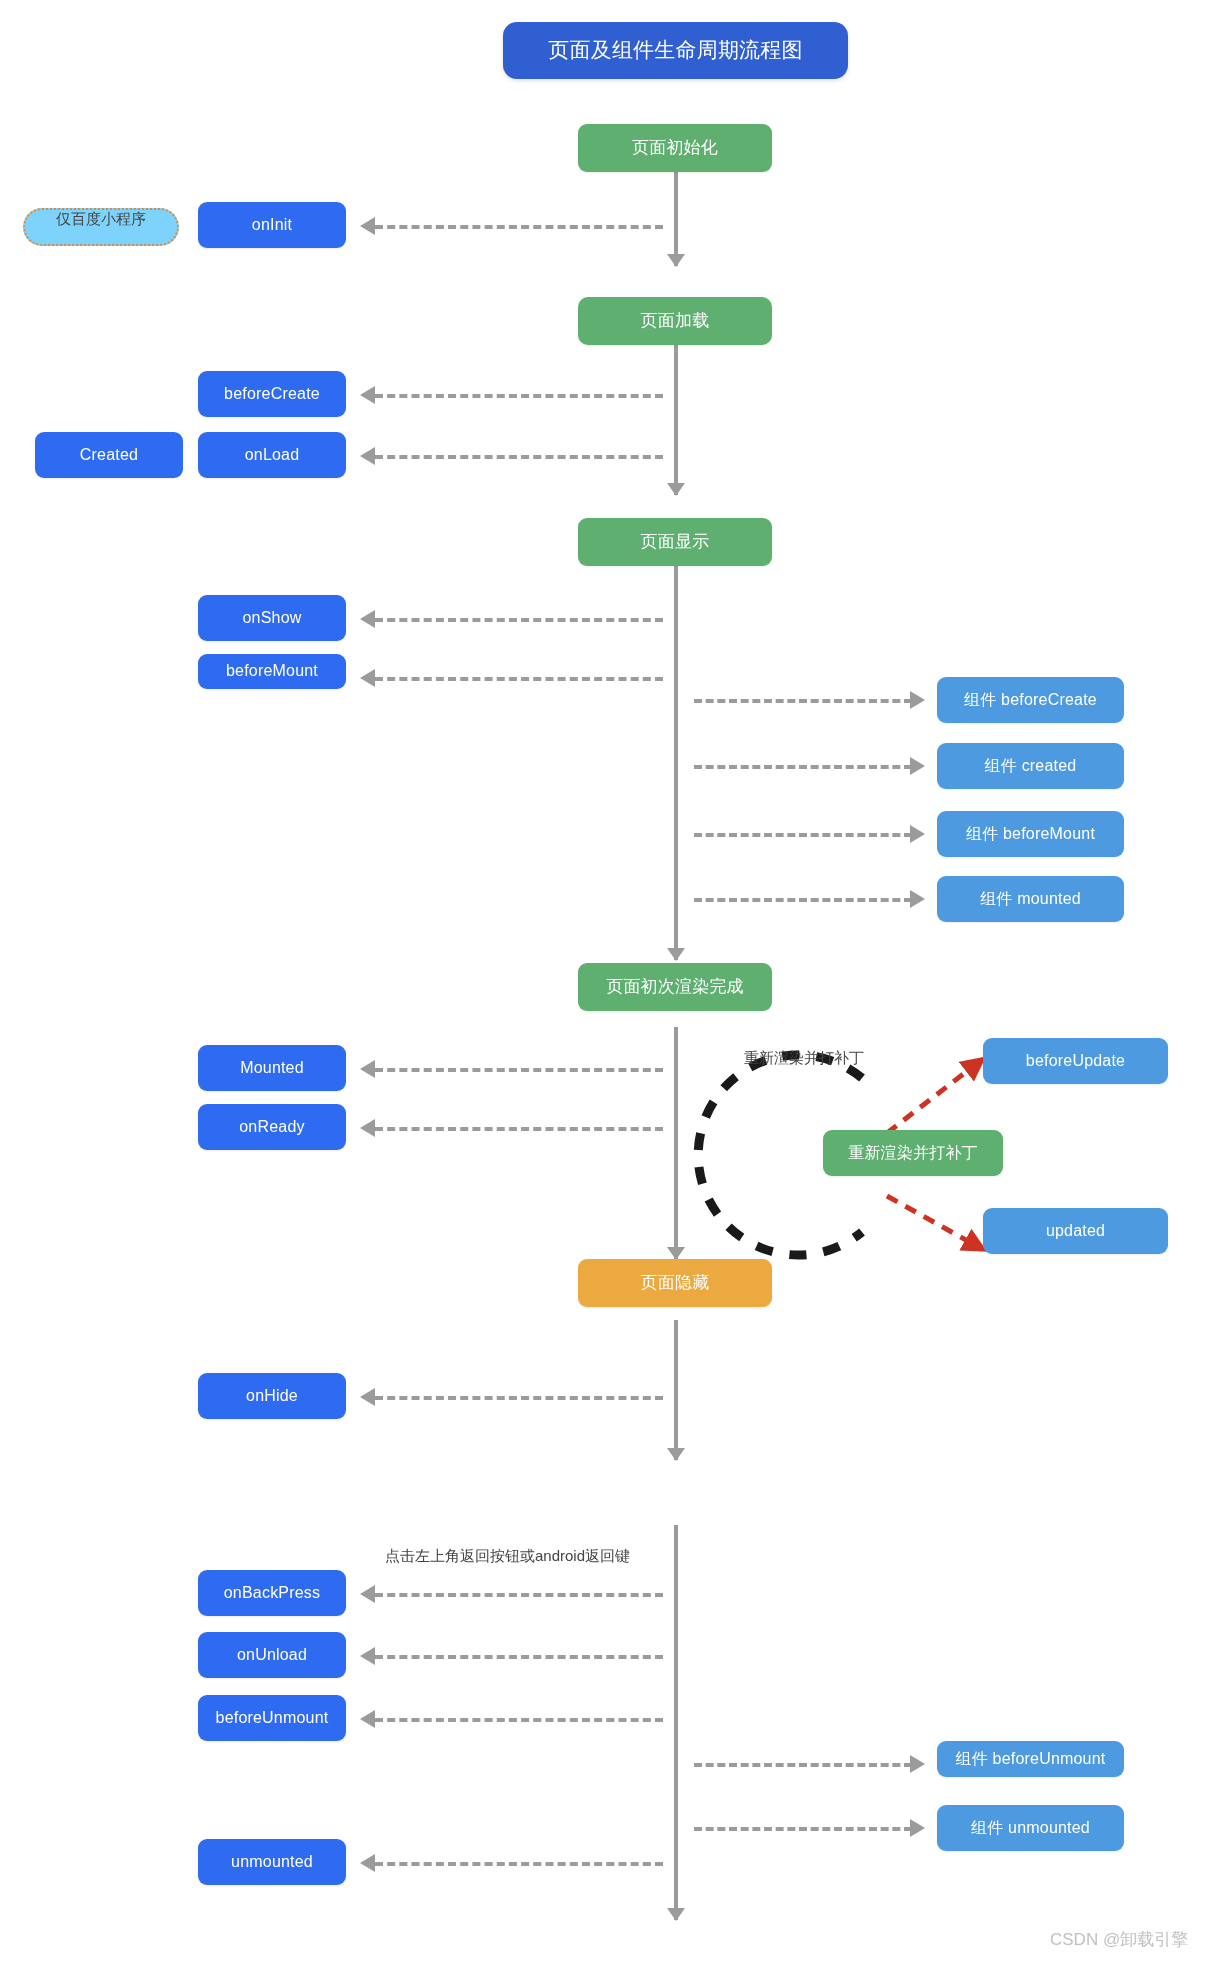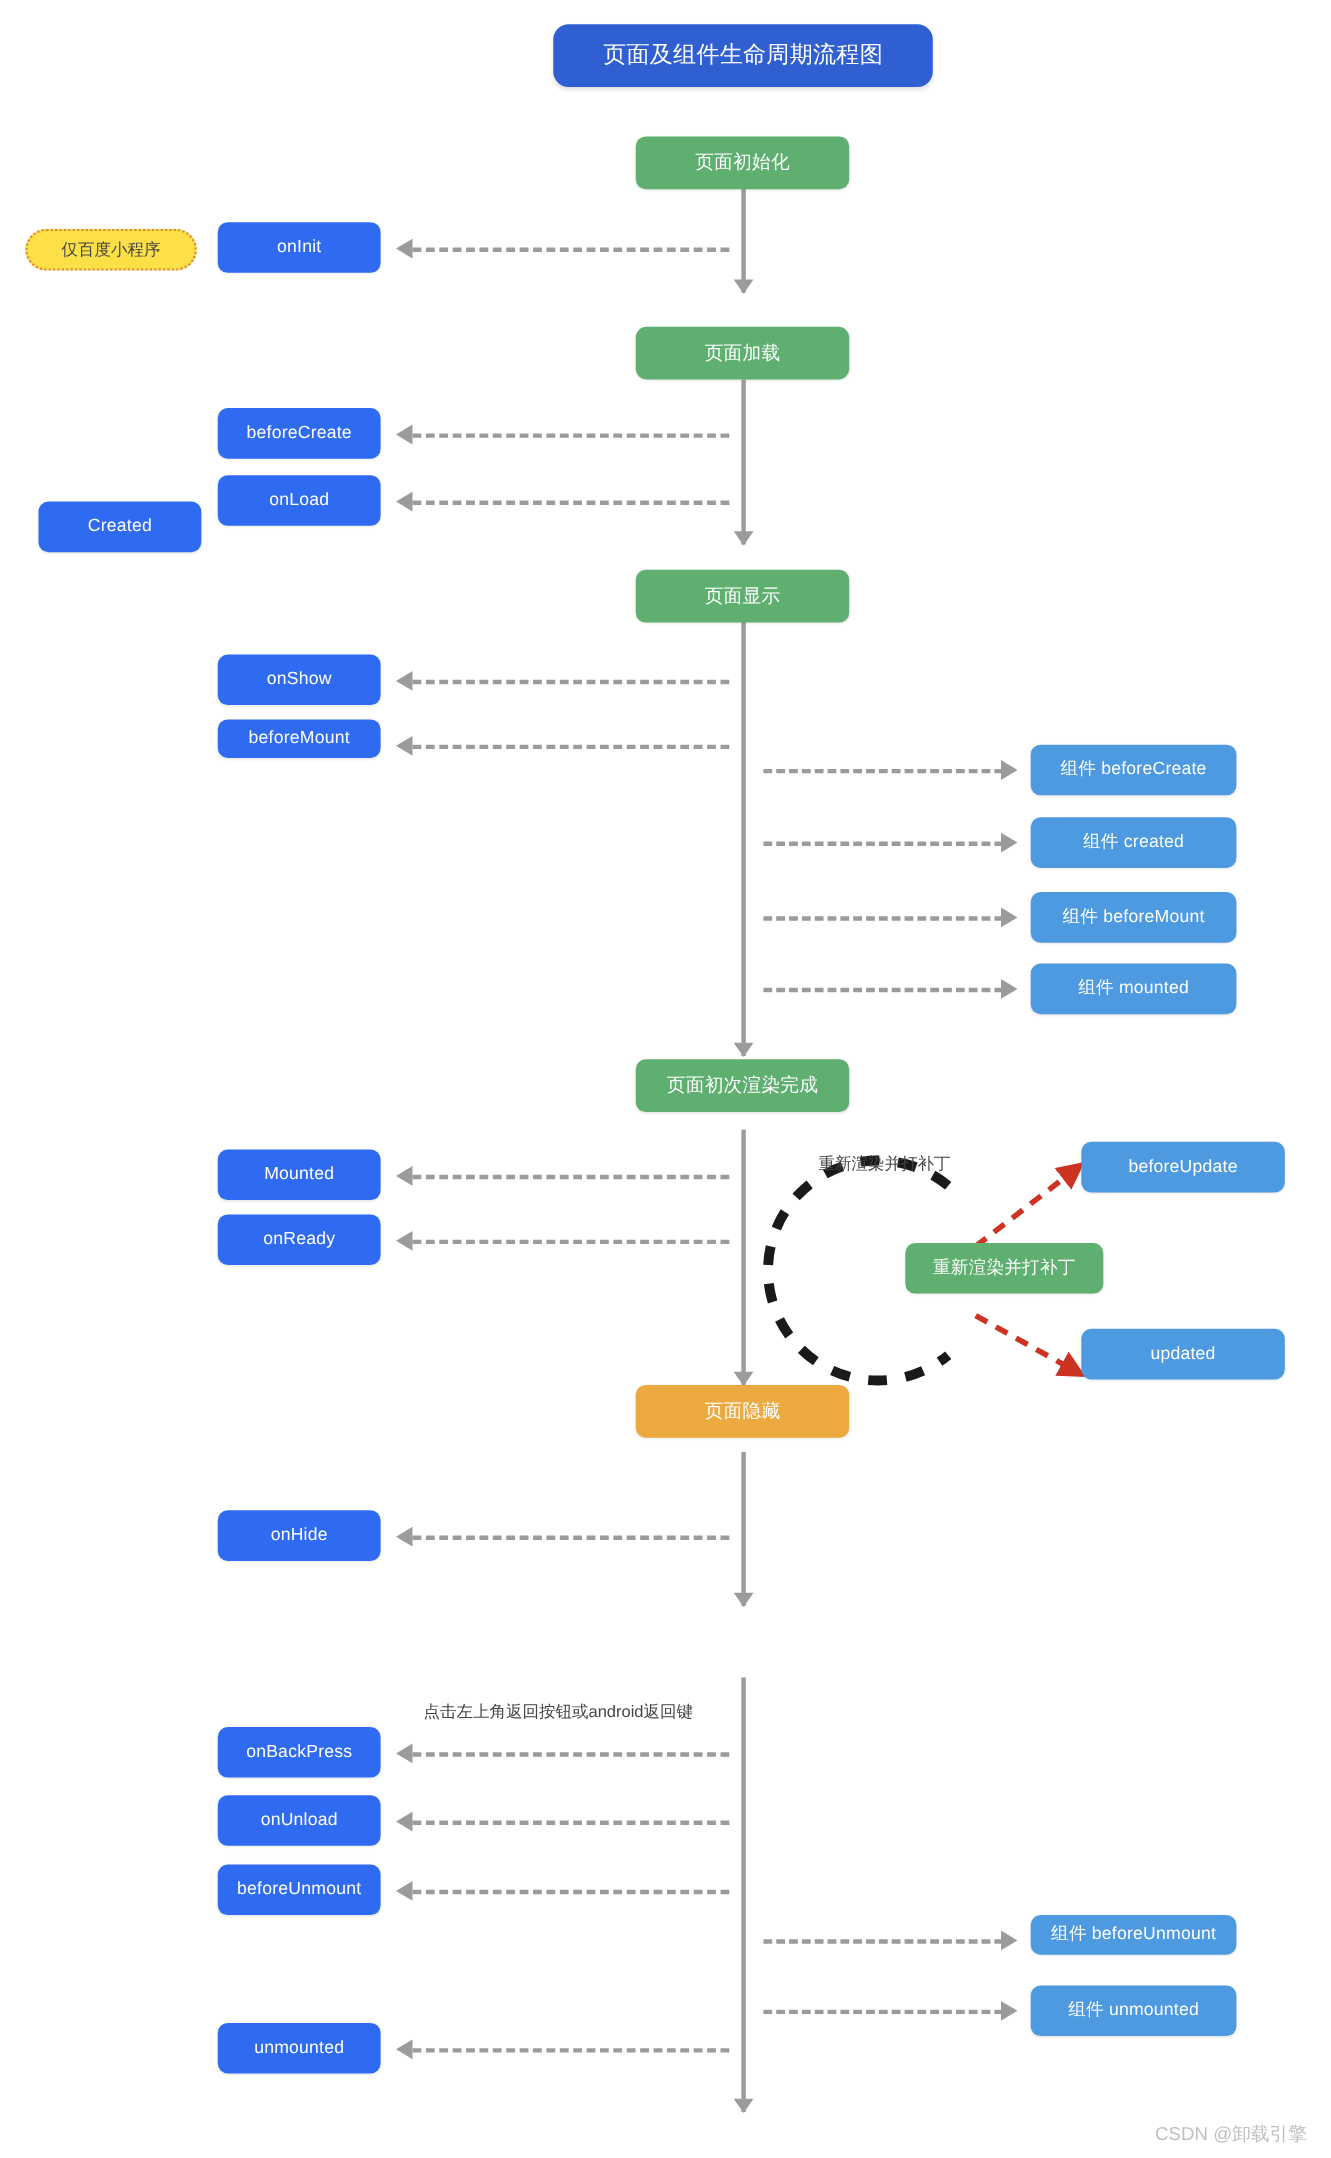--- a/index.html
+++ b/index.html
@@ -42,26 +42,26 @@
   .stage-hide   { background: #eca93f; font-size: 17px; font-weight: 500; }
   .stage-close  { background: #d8351d; font-size: 17px; font-weight: 500; }
   .hook-node    { background: #2f6bf0; font-size: 16px; }
   .comp-node    { background: #4d9ae0; font-size: 16px; }
   .upd-node     { background: #4d9ae0; font-size: 16px; }
   .render-node  { background: #5eaf70; font-size: 16px; font-weight: 500; }
 
   .badge-node {
     position: absolute;
     display: flex;
-    align-items: center;
+    align-items: flex-start;
     justify-content: center;
     border: 2px dotted #d98a3c;
     border-radius: 22px;
     color: #444444;
-    background: #fde047;
+    background: #7dd3fc;
     font-size: 15px;
     white-space: nowrap;
   }
 
   
   .spine {
     position: absolute;
     width: 4px;
     background: #9b9b9b;
   }
@@ -167,21 +167,21 @@
   </div>
   <div class="arrow-left" style="left:360px; top:217px;"></div>
   <div class="dash" style="left:375px; top:225px; width:288px;"></div>
 
   <div class="node hook-node" style="left:198px; top:371px; width:148px; height:46px;">
     <span>beforeCreate</span>
   </div>
   <div class="arrow-left" style="left:360px; top:386px;"></div>
   <div class="dash" style="left:375px; top:394px; width:288px;"></div>
 
-  <div class="node hook-node" style="left:35px; top:432px; width:148px; height:46px;margin-top:24px;">
+  <div class="node hook-node" style="left:35px; top:432px; width:148px; height:46px;">
     <span>Created</span>
   </div>
   <div class="node hook-node" style="left:198px; top:432px; width:148px; height:46px;">
     <span>onLoad</span>
   </div>
   <div class="arrow-left" style="left:360px; top:447px;"></div>
   <div class="dash" style="left:375px; top:455px; width:288px;"></div>
 
   <div class="node hook-node" style="left:198px; top:595px; width:148px; height:46px;">
     <span>onShow</span>

